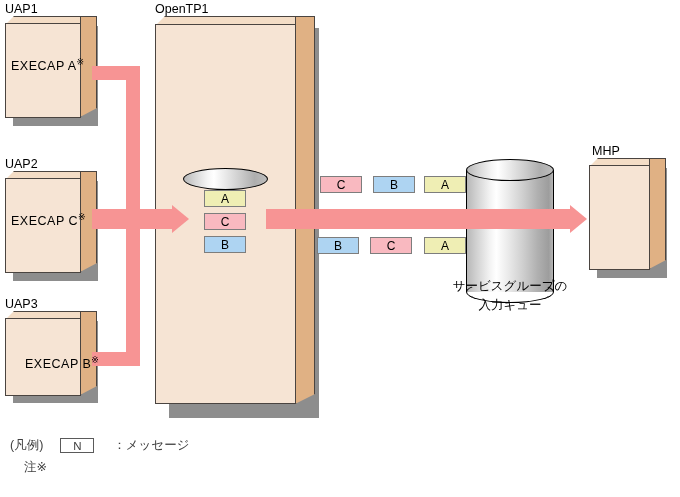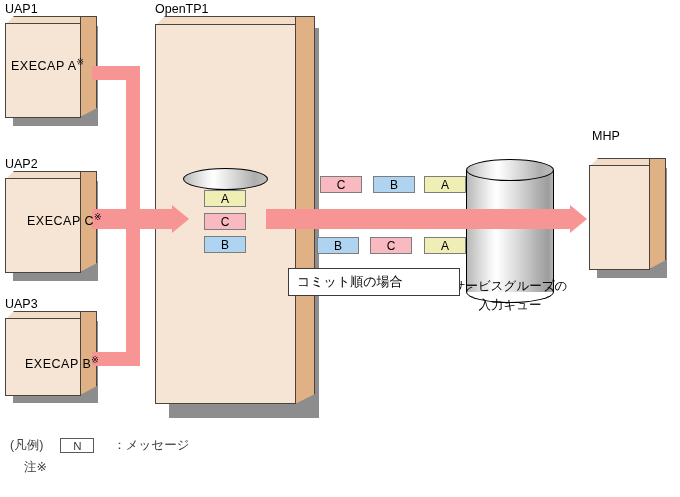--- a/index.html
+++ b/index.html
@@ -206,21 +206,21 @@
 
   <div class="box-label" style="left:5px; top:157px;">UAP2</div>
   <div class="box3d" style="left:5px; top:171px;">
     <div class="shadow" style="left:8px; top:10px; width:85px; height:100px;"></div>
     <div class="top" style="left:0px; top:0px; width:92px; height:9px;
                 clip-path: polygon(9px 0, 92px 0, 83px 9px, 0 9px);"></div>
     <div class="side" style="left:75px; top:0px; width:17px; height:101px;
                 clip-path: polygon(0 0, 17px 0, 17px 92px, 0 101px);"></div>
     <div class="face" style="left:0px; top:7px; width:76px; height:95px;"></div>
   </div>
-  <div class="box-text" style="left:27px; top:212px;">
+  <div class="box-text" style="left:11px; top:212px;">
     <span>EXECAP C</span><span class="sup">※</span>
   </div>
 
   <div class="box-label" style="left:5px; top:297px;">UAP3</div>
   <div class="box3d" style="left:5px; top:311px;">
     <div class="shadow" style="left:8px; top:10px; width:85px; height:82px;"></div>
     <div class="top" style="left:0px; top:0px; width:92px; height:9px;
                 clip-path: polygon(9px 0, 92px 0, 83px 9px, 0 9px);"></div>
     <div class="side" style="left:75px; top:0px; width:17px; height:84px;
                 clip-path: polygon(0 0, 17px 0, 17px 75px, 0 84px);"></div>
@@ -261,34 +261,33 @@
 
 
   <div class="chip pink" style="left:320px; top:176px;">C</div>
   <div class="chip blue" style="left:373px; top:176px;">B</div>
   <div class="chip yellow" style="left:424px; top:176px;">A</div>
 
   <div class="chip blue" style="left:317px; top:237px;">B</div>
   <div class="chip pink" style="left:370px; top:237px;">C</div>
   <div class="chip yellow" style="left:424px; top:237px;">A</div>
 
-  <div class="callout" style="left:288px; top:268px; width:172px; height:28px;">コミット順の場合</div>
 
   <div class="cyl" style="left:466px; top:159px; width:88px; height:144px;">
     <div class="body" style="height:122px;"></div>
     <div class="ellipse-bot"></div>
     <div class="ellipse-top"></div>
   </div>
 
   <div class="cyl-caption" style="left:445px; top:277px; width:130px;">
     <div>サービスグループの</div>
     <div>入力キュー</div>
   </div>
 
-  <div class="box-label" style="left:592px; top:129px;">MHP</div>
+  <div class="box-label" style="left:592px; top:144px;">MHP</div>
   <div class="box3d" style="left:589px; top:158px;">
     <div class="shadow" style="left:8px; top:10px; width:70px; height:110px;"></div>
     <div class="top" style="left:0px; top:0px; width:77px; height:9px;
                 clip-path: polygon(9px 0, 77px 0, 68px 9px, 0 9px);"></div>
     <div class="side" style="left:60px; top:0px; width:17px; height:111px;
                 clip-path: polygon(0 0, 17px 0, 17px 102px, 0 111px);"></div>
     <div class="face" style="left:0px; top:7px; width:61px; height:105px;"></div>
   </div>
 
   <div class="legend" style="left:10px; top:437px;">

